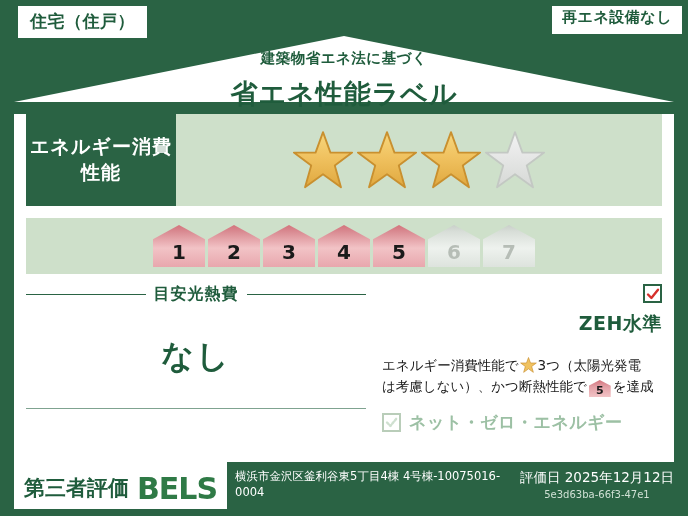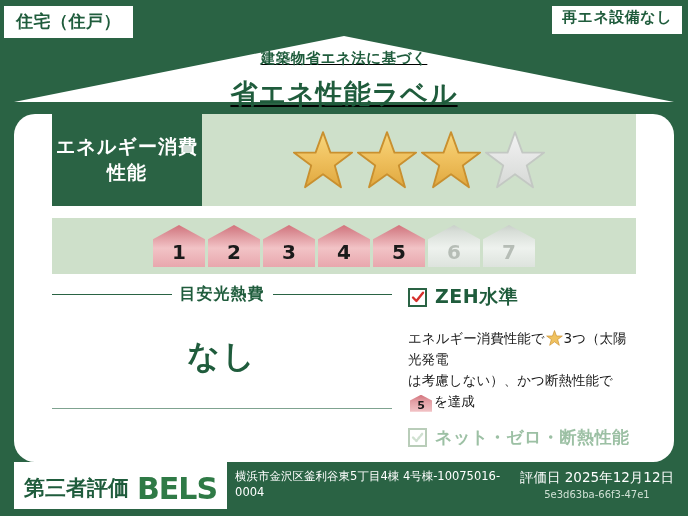--- a/index.html
+++ b/index.html
@@ -17,50 +17,48 @@
     background:#ffffff;
     color:#1f5c3c;
     font-weight:bold;
     font-size:17px;
     letter-spacing:0.5px;
     padding:7px 12px 8px 12px;
     line-height:1;
     white-space:nowrap;
     z-index:6;
   }
-  #tag-left{left:4px;}
+  #tag-left{left:18px;}
   #tag-right{right:6px;font-size:15px;padding:4px 10px 9px 10px;}
 
   
   .card-wrap{
     position:absolute;
     left:14px;right:14px;top:36px;bottom:66px;
     z-index:3;
   }
   .roof{
     position:relative;
     width:100%;height:66px;
     background:#ffffff;
     clip-path:polygon(0% 100%, 50% 0%, 100% 100%);
   }
   .card-body{
     position:relative;
     background:#ffffff;
     height:calc(100% - 66px);
     box-sizing:border-box;
-    padding:0 38px;
-    border-radius:21px;
+    padding:0 12px;
   }
   .title-block{
     position:absolute;
     top:14px;left:0;right:0;
     text-align:center;
     z-index:5;
     pointer-events:none;
-    text-decoration:underline;
   }
   .title-sub{
     color:#1f5c3c;
     font-size:14.5px;
     font-weight:bold;
     letter-spacing:0.5px;
     line-height:1.2;
   }
   .title-main{
     color:#1f5c3c;
@@ -165,22 +163,23 @@
     border-top:1.5px solid #7fa390;
   }
 
   .lower-right{
     flex:1;
     box-sizing:border-box;
     padding-left:6px;
   }
   .zeh-head{
     display:flex;
-    align-items:center;
+    align-items:flex-end;
     gap:8px;
+    flex-direction:column;
   }
   .cbox{
     width:19px;height:19px;
     box-sizing:border-box;
     border:2px solid #2a6344;
     background:#ffffff;
     display:flex;align-items:center;justify-content:center;
     flex:0 0 auto;
   }
   .cbox.off{border-color:#b9cdb9;}
@@ -373,21 +372,21 @@
           </svg><span>3つ（太陽光発電</span><br>
           <span>は考慮しない）、かつ断熱性能で</span><span class="inline-badge">5</span><span>を達成</span>
         </div>
 
         <div class="nze-row">
           <span class="cbox off">
             <svg width="14" height="14" viewBox="0 0 14 14">
               <polyline points="2,7.5 5.4,11 12,2.8" fill="none" stroke="#cfe0d0" stroke-width="2.4" stroke-linecap="round" stroke-linejoin="round" stroke-dasharray="2 2"></polyline>
             </svg>
           </span>
-          <span class="nze-title">ネット・ゼロ・断熱性能</span>
+          <span class="nze-title">ネット・ゼロ・エネルギー</span>
         </div>
 
       </div>
     </div>
 
   </div>
 </div>
 
 <div class="footer">
   <div class="bels-badge">

